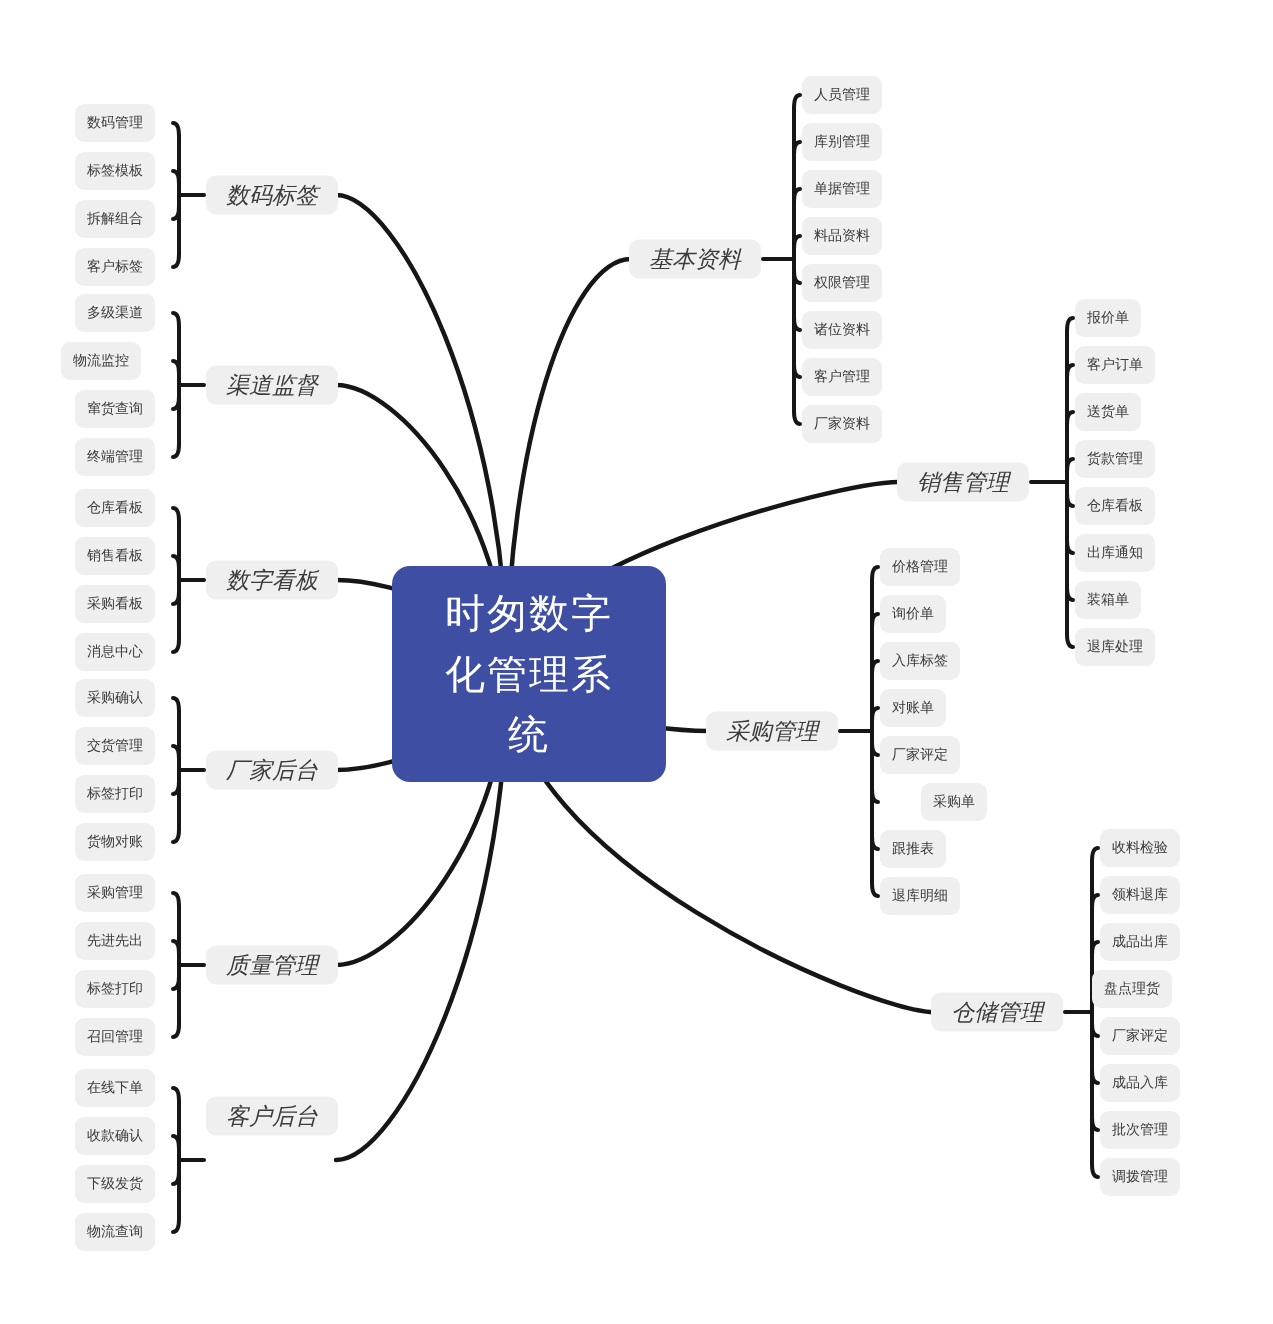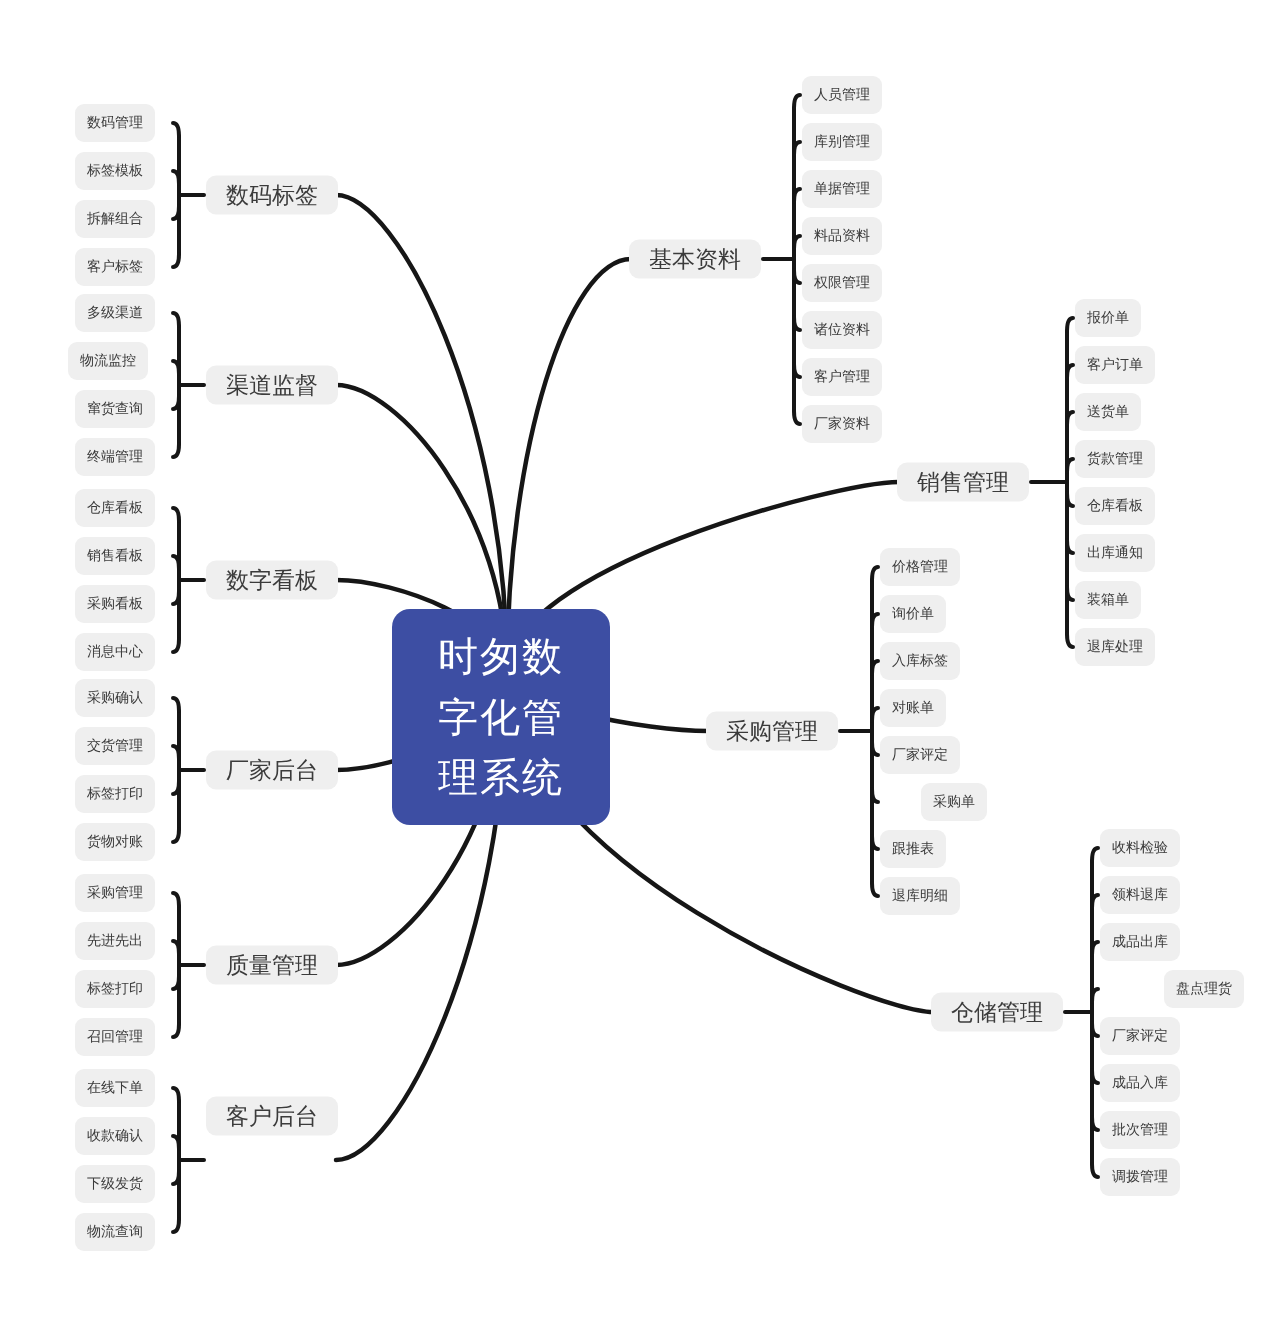--- a/index.html
+++ b/index.html
@@ -6,29 +6,29 @@
   .canvas{
     position:relative;width:1273px;height:1324px;background:var(--canvas-bg,#ffffff);
     overflow:hidden;font-family:"Liberation Sans","DejaVu Sans",sans-serif;
   }
   #edges{position:absolute;left:0;top:0;width:1273px;height:1324px;z-index:1;}
   .node{
     position:absolute;transform:translateY(-50%);
     background:var(--node-bg,#efefef);color:var(--node-text,#3b3b3b);
     border-radius:10px;white-space:nowrap;z-index:2;
   }
-  .topic{font-size:23px;padding:4px 20px;}
+  .topic{font-size:23px;padding:4px 20px;font-style:italic;}
   .subtopic{font-size:14px;padding:10px 12px;border-radius:9px;}
   .central{
-    position:absolute;left:392px;top:566px;width:218px;height:216px;
+    position:absolute;left:392px;top:566px;width:274px;height:216px;
     box-sizing:border-box;padding:0 40px;
     background:var(--central-bg,#3d4ea3);color:var(--central-text,#ffffff);
     border-radius:18px;display:flex;align-items:center;justify-content:center;
     text-align:center;font-size:40px;line-height:1.52;font-weight:500;
-    letter-spacing:2px;z-index:2;margin-top:43px;
+    letter-spacing:2px;z-index:2;
   }
 </style>
 </head>
 <body>
 
 <div class="canvas" id="canvas">
   <svg id="edges">
       <path d="M 507 674 C 507 410.54999999999995, 398 195, 336 195" fill="none" stroke="#161616" stroke-width="4.5" stroke-linecap="round" stroke-linejoin="round"></path>
       <path d="M 204 195 L 179 195" fill="none" stroke="#161616" stroke-width="4" stroke-linecap="round" stroke-linejoin="round"></path>
       <path d="M 179 136 L 179 254" fill="none" stroke="#161616" stroke-width="4" stroke-linecap="round" stroke-linejoin="round"></path>
@@ -123,21 +123,21 @@
     <div class="node topic" style="left:206px;top:195px">数码标签</div>
     <div class="node subtopic" style="left:75px;top:123px">数码管理</div>
     <div class="node subtopic" style="left:75px;top:171px">标签模板</div>
     <div class="node subtopic" style="left:75px;top:219px">拆解组合</div>
     <div class="node subtopic" style="left:75px;top:267px">客户标签</div>
   </div>
 
   <div class="branch">
     <div class="node topic" style="left:206px;top:385px">渠道监督</div>
     <div class="node subtopic" style="left:75px;top:313px">多级渠道</div>
-    <div class="node subtopic" style="left:68px;top:361px">物流监控</div>
+    <div class="node subtopic" style="left:61px;top:361px">物流监控</div>
     <div class="node subtopic" style="left:75px;top:409px">窜货查询</div>
     <div class="node subtopic" style="left:75px;top:457px">终端管理</div>
   </div>
 
   <div class="branch">
     <div class="node topic" style="left:206px;top:580px">数字看板</div>
     <div class="node subtopic" style="left:75px;top:508px">仓库看板</div>
     <div class="node subtopic" style="left:75px;top:556px">销售看板</div>
     <div class="node subtopic" style="left:75px;top:604px">采购看板</div>
     <div class="node subtopic" style="left:75px;top:652px">消息中心</div>
@@ -201,19 +201,19 @@
     <div class="node subtopic" style="left:921px;top:802px">采购单</div>
     <div class="node subtopic" style="left:880px;top:849px">跟推表</div>
     <div class="node subtopic" style="left:880px;top:896px">退库明细</div>
   </div>
 
   <div class="branch">
     <div class="node topic" style="left:931px;top:1012px">仓储管理</div>
     <div class="node subtopic" style="left:1100px;top:848px">收料检验</div>
     <div class="node subtopic" style="left:1100px;top:895px">领料退库</div>
     <div class="node subtopic" style="left:1100px;top:942px">成品出库</div>
-    <div class="node subtopic" style="left:1164px;top:989px">盘点理货</div>
+    <div class="node subtopic" style="left:1092px;top:989px">盘点理货</div>
     <div class="node subtopic" style="left:1100px;top:1036px">厂家评定</div>
     <div class="node subtopic" style="left:1100px;top:1083px">成品入库</div>
     <div class="node subtopic" style="left:1100px;top:1130px">批次管理</div>
     <div class="node subtopic" style="left:1100px;top:1177px">调拨管理</div>
   </div>
 </div>
 
 </body></html>

